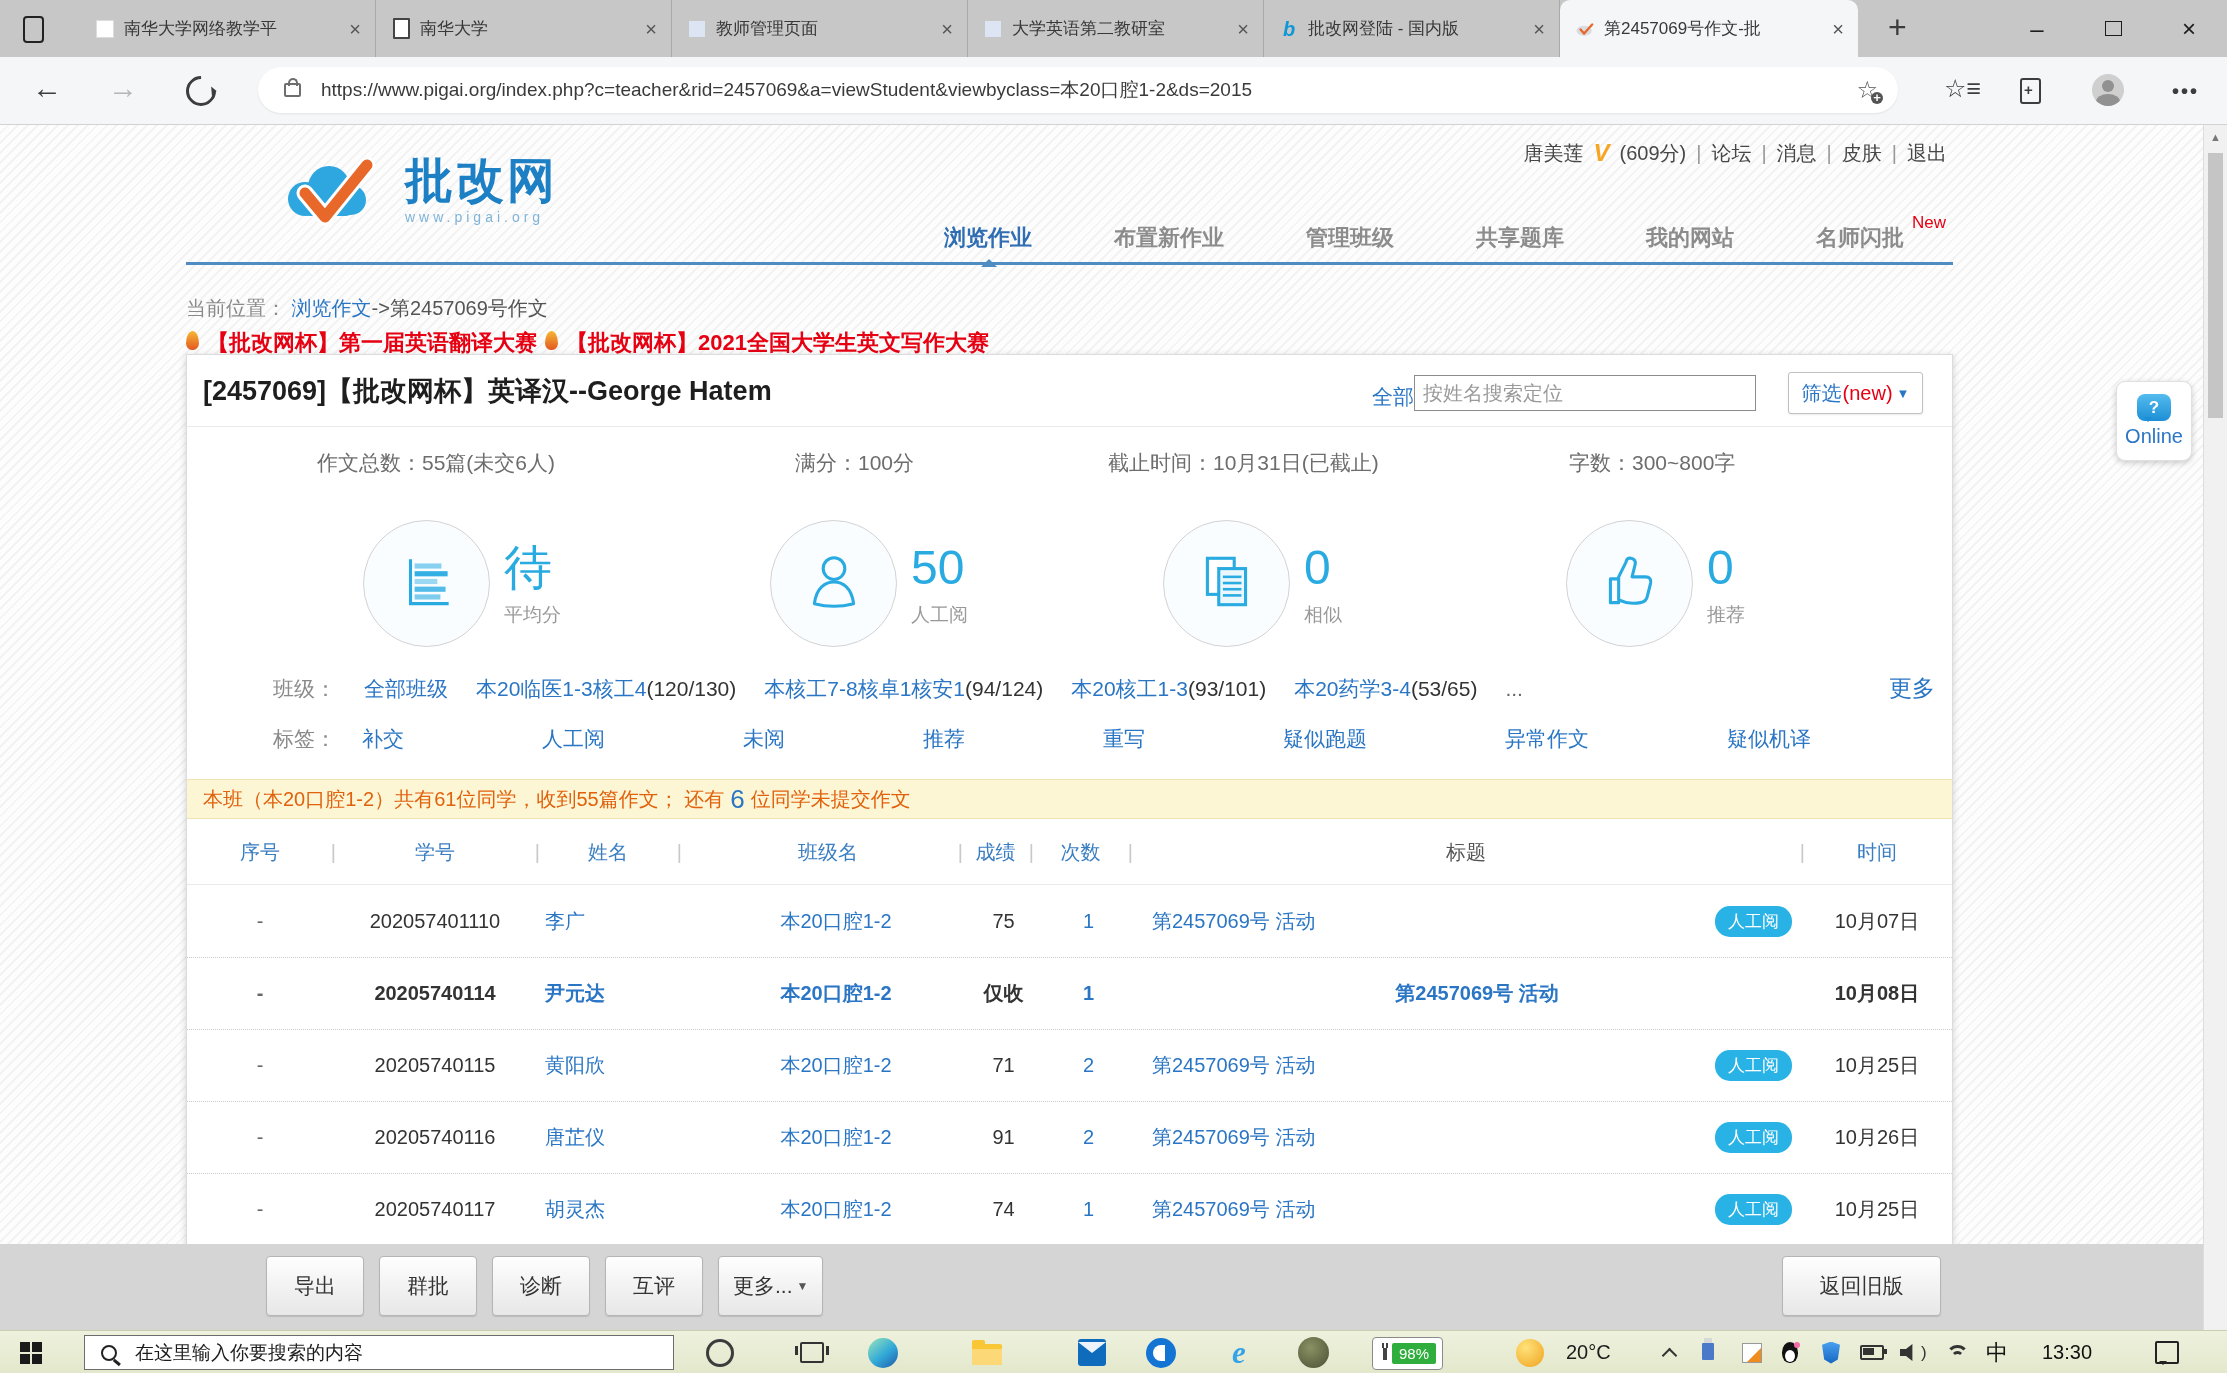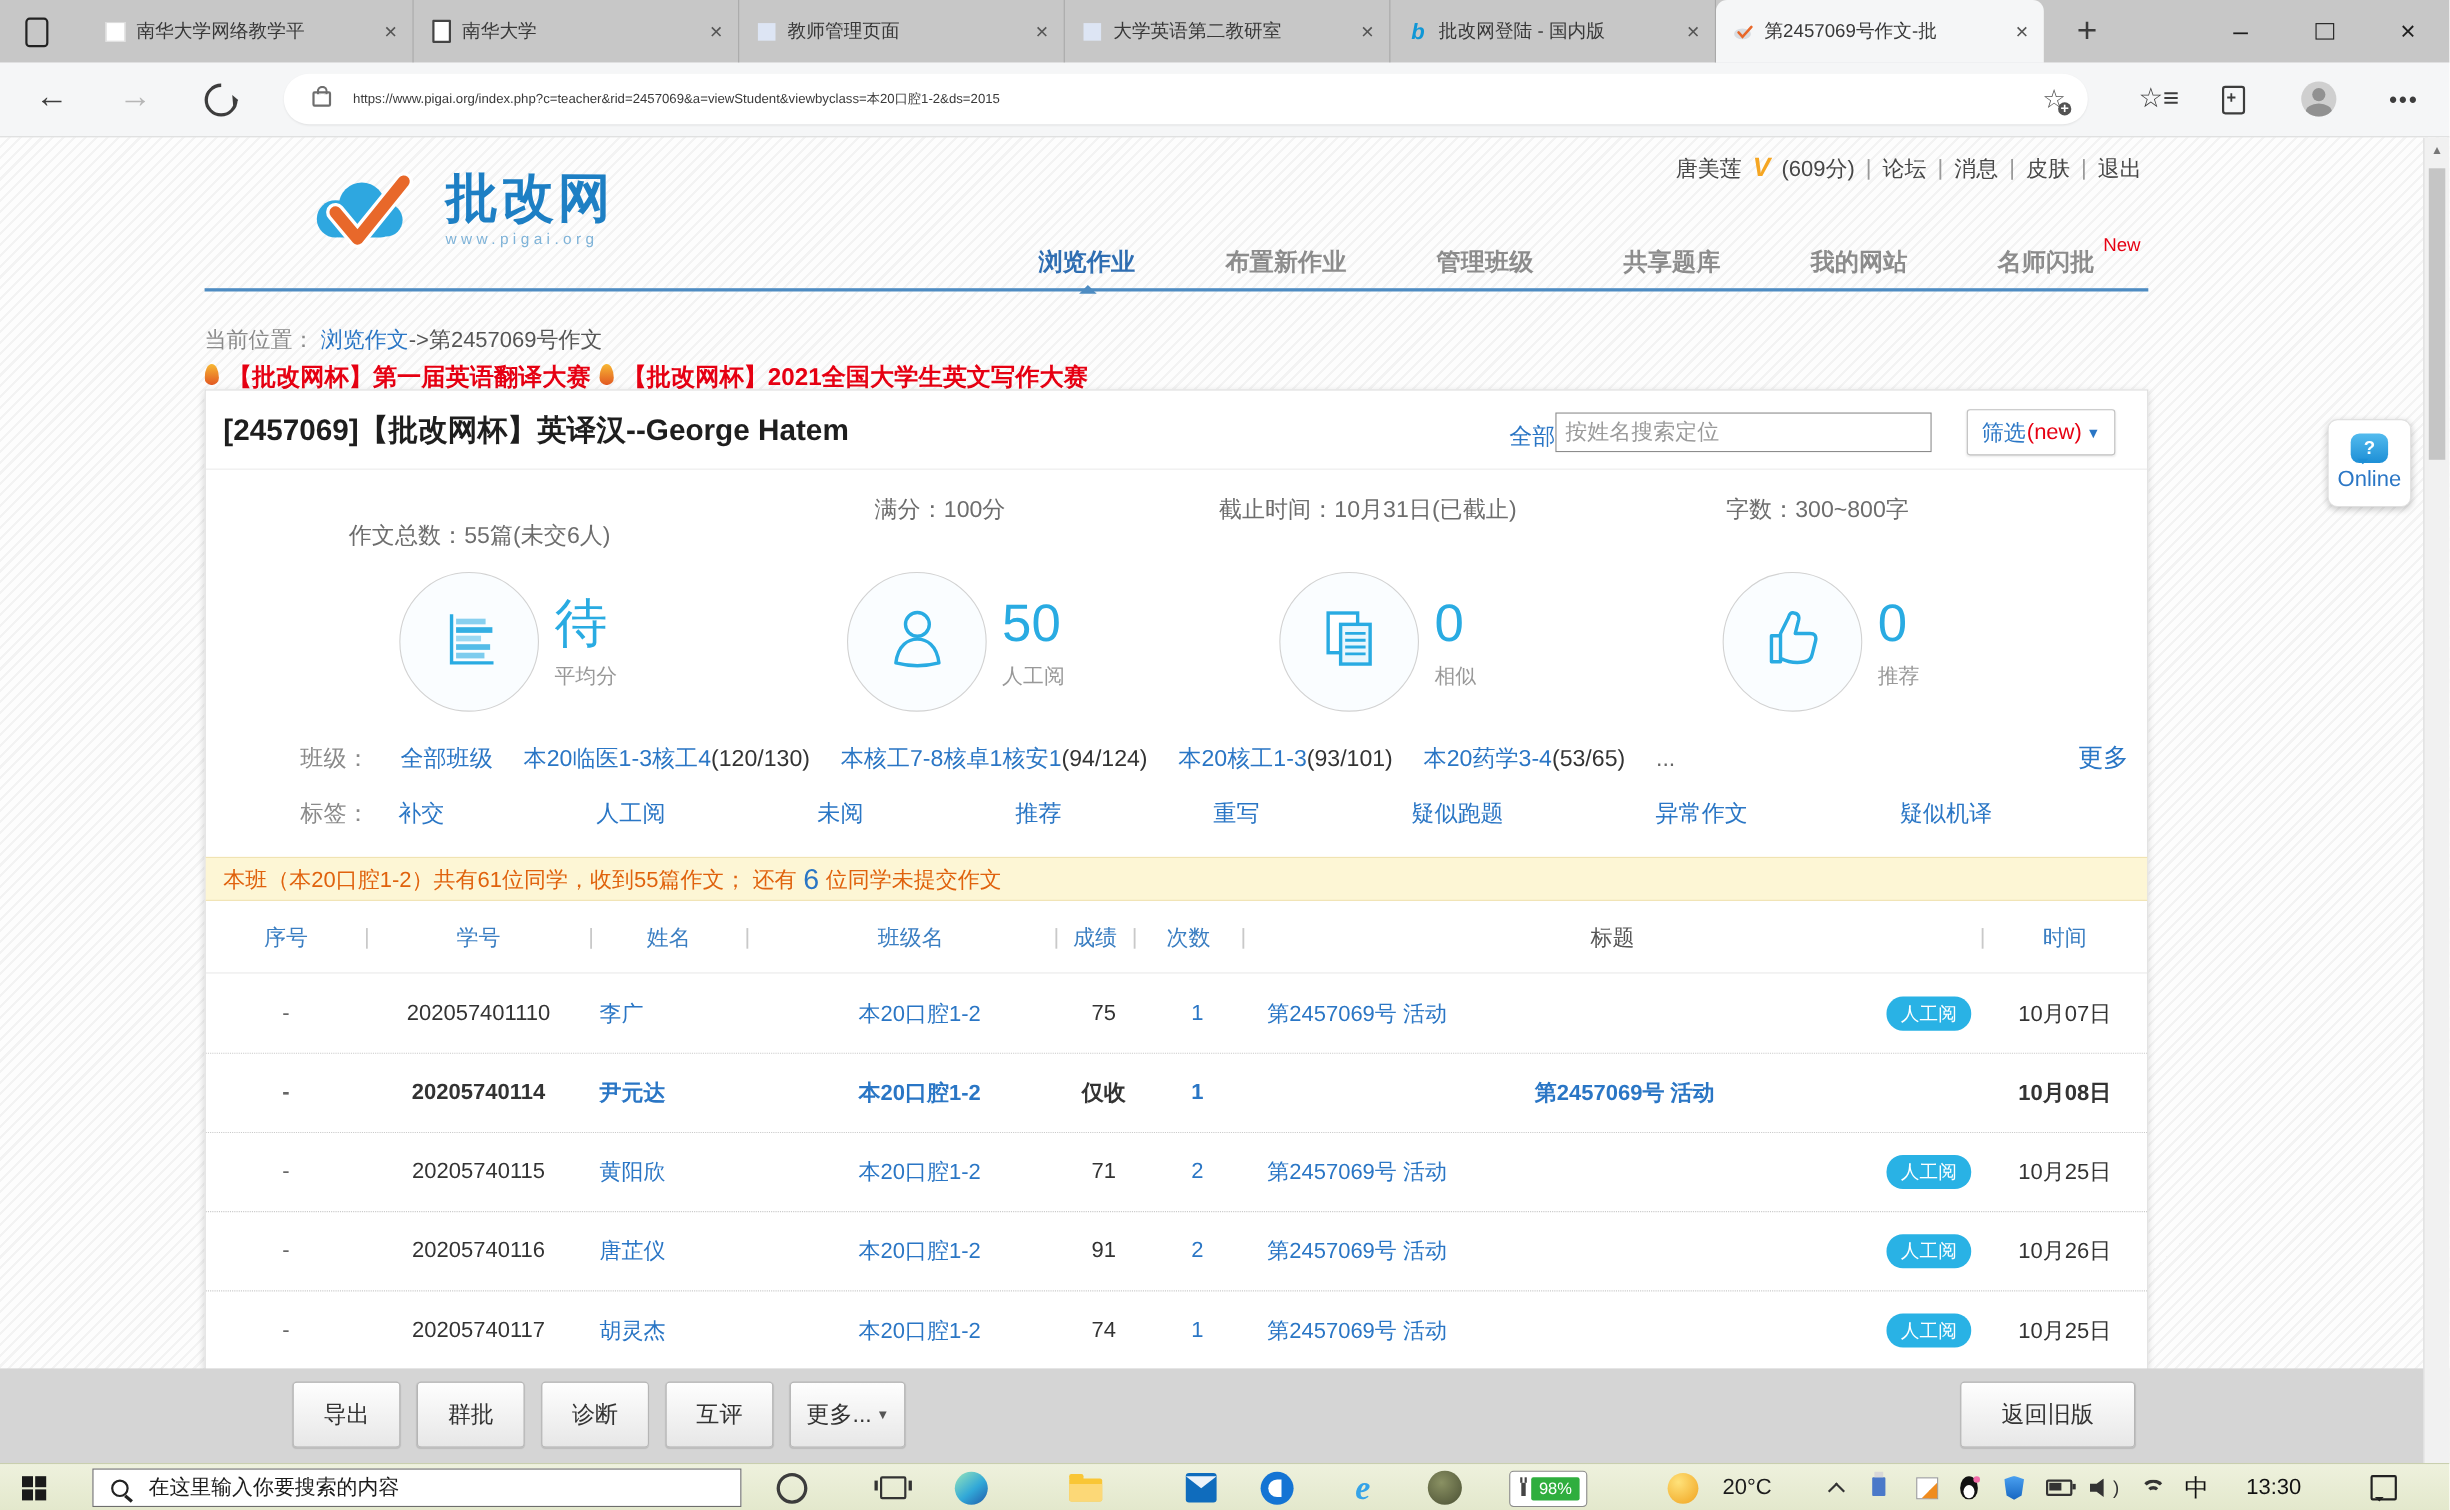--- a/index.html
+++ b/index.html
@@ -27,21 +27,21 @@
   .winbtn .maxbox{width:15px;height:13px;border:1.7px solid #1c1c1c;}
 
   
   .addressbar{position:absolute;left:0;top:57px;width:2227px;height:68px;background:#f5f6f7;border-bottom:1px solid #d2d2d2;box-sizing:border-box;}
   .navbtn{position:absolute;top:14px;font-size:30px;color:#3d3d3d;}
   .refresh-ic{position:absolute;left:186px;top:76px;width:24px;height:24px;border:3px solid #3d3d3d;border-radius:50%;border-top-color:transparent;transform:rotate(45deg);}
   .refresh-ic::after{content:"";position:absolute;right:-4px;top:-4px;border:5px solid transparent;border-bottom-color:#3d3d3d;transform:rotate(40deg);}
   .urlpill{position:absolute;left:258px;top:67px;width:1640px;height:46px;background:#fff;border-radius:23px;display:flex;align-items:center;box-shadow:0 1px 2px rgba(0,0,0,.08);}
   .lock{width:13px;height:10px;border:2px solid #6e6e6e;border-radius:2px;margin-left:26px;position:relative;}
   .lock::before{content:"";position:absolute;left:1.5px;top:-7px;width:6px;height:6px;border:2px solid #6e6e6e;border-bottom:none;border-radius:5px 5px 0 0;}
-  .urltext{flex:1;border:none;outline:none;font-size:12px;color:#3a3a3a;margin-left:18px;background:transparent;font-family:inherit;}
+  .urltext{flex:1;border:none;outline:none;font-size:19px;color:#3a3a3a;margin-left:18px;background:transparent;font-family:inherit;}
   .star-add{margin-right:20px;font-size:24px;color:#535353;position:relative;}
   .star-add i{position:absolute;right:-5px;bottom:0;font-style:normal;font-size:13px;font-weight:bold;background:#535353;color:#fff;border-radius:50%;width:12px;height:12px;line-height:12px;text-align:center;}
   .bar-ic{position:absolute;top:74px;font-size:25px;color:#3d3d3d;}
   .collections-ic{position:absolute;left:2020px;top:78px;width:17px;height:22px;border:2.3px solid #3d3d3d;border-radius:3px;}
   .collections-ic::after{content:"+";position:absolute;left:2px;top:1px;font-size:15px;color:#3d3d3d;font-weight:bold;}
   .avatar-ic{position:absolute;left:2092px;top:74px;width:32px;height:32px;border-radius:50%;background:#cfcfcf;overflow:hidden;}
   .avatar-ic::before{content:"";position:absolute;left:10px;top:6px;width:12px;height:12px;border-radius:50%;background:#919191;}
   .avatar-ic::after{content:"";position:absolute;left:4px;top:20px;width:24px;height:16px;border-radius:50%;background:#919191;}
   .dots-ic{position:absolute;left:2172px;top:80px;font-size:20px;color:#3d3d3d;letter-spacing:2px;font-weight:bold;}
 
@@ -74,21 +74,21 @@
   .p-all{position:absolute;left:1185px;top:28px;font-size:21px;color:#2a76c5;}
   .p-search{position:absolute;left:1227px;top:20px;width:324px;height:34px;border:1px solid #8c8c8c;font-size:20px;padding:0 8px;font-family:inherit;color:#333;}
   .p-search::placeholder{color:#9a9a9a;}
   .p-filter{position:absolute;left:1601px;top:17px;width:133px;height:40px;background:#fff;border:1px solid #c0c0c0;border-radius:3px;display:flex;align-items:center;justify-content:center;font-size:20px;gap:1px;box-shadow:0 1px 2px rgba(0,0,0,.08);}
   .p-filter .f-label{color:#2a76c5;}
   .p-filter .f-new{color:#e60012;}
   .p-filter .f-arr{color:#2a76c5;font-size:13px;margin-left:3px;}
   .p-divider{position:absolute;left:0;top:71px;width:100%;border-top:1px solid #ececec;}
   .p-stats{position:absolute;top:94px;left:0;width:100%;height:30px;}
   .p-stat{position:absolute;font-size:21px;color:#6d6d6d;white-space:nowrap;}
-  .p-stat:nth-child(1){left:130px;margin-top:24px;}.p-stat:nth-child(2){left:608px;}
+  .p-stat:nth-child(1){left:130px;}.p-stat:nth-child(2){left:608px;}
   .p-stat:nth-child(3){left:921px;}.p-stat:nth-child(4){left:1382px;}
   .metric{position:absolute;top:165px;}
   .metric:nth-of-type(1){left:176px;}.metric:nth-of-type(2){left:583px;}
   .metric:nth-of-type(3){left:976px;}.metric:nth-of-type(4){left:1379px;}
   .m-circle{position:absolute;left:0;top:0;width:125px;height:125px;border:1px solid #d2d2d2;border-radius:50%;background:#fafdff;display:flex;align-items:center;justify-content:center;}
   .m-col{position:absolute;left:141px;top:22px;white-space:nowrap;}
   .m-value{font-size:48px;color:#29abe2;line-height:52px;}
   .m-label{font-size:19px;color:#999;margin-top:8px;}
   .p-classes{position:absolute;left:86px;top:318px;width:1672px;display:flex;align-items:baseline;gap:28px;font-size:21px;}
   .p-classes .row-label{color:#8a8a8a;}

